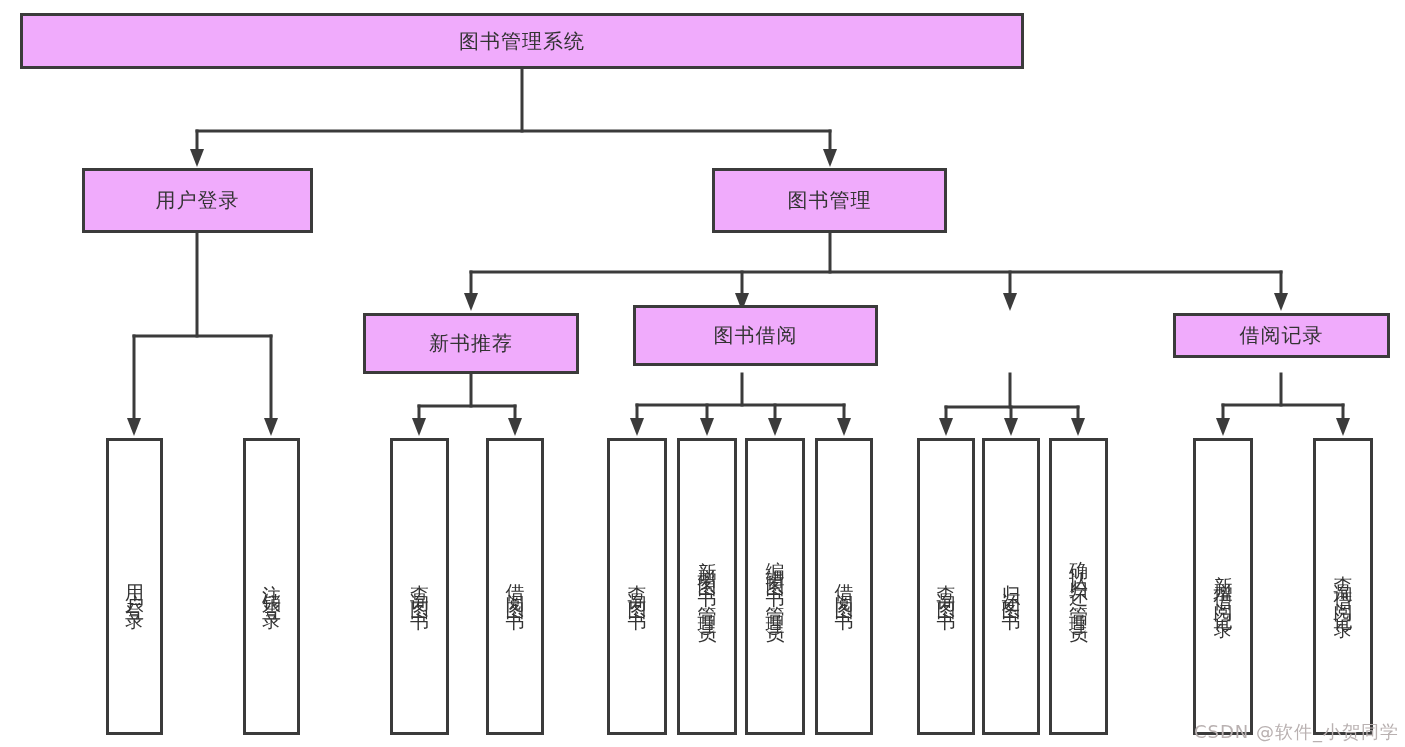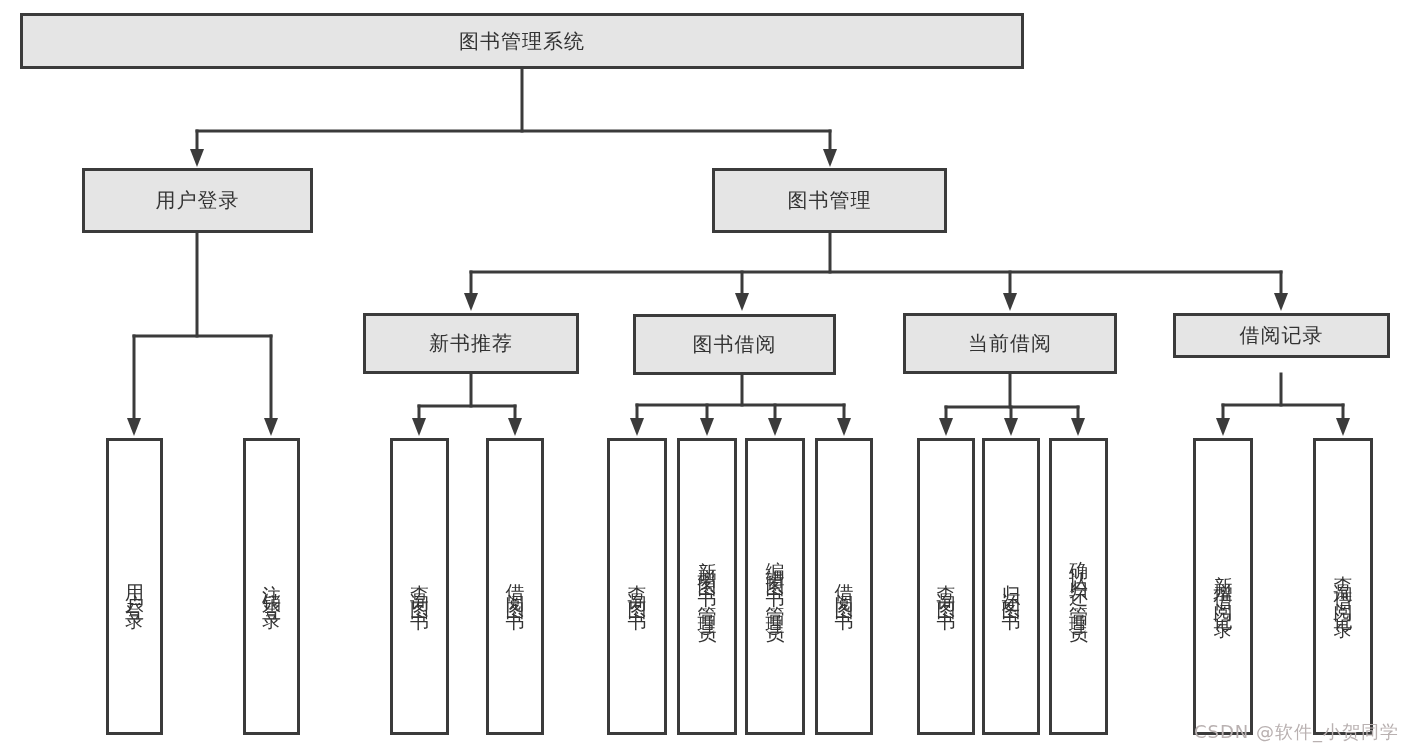--- a/index.html
+++ b/index.html
@@ -9,21 +9,21 @@
     background:#ffffff;
     overflow:hidden;
     font-family:"DejaVu Sans","Liberation Sans",sans-serif;
     color:#333333;
   }
   .wires{position:absolute;left:0;top:0;width:1405px;height:747px;}
   .hnode{
     position:absolute;
     box-sizing:border-box;
     border:3px solid #3b3b3b;
-    background:#e5e5e5;
+    background:#f0abfc;
     display:flex;align-items:center;justify-content:center;
     font-size:20px;letter-spacing:1px;
     color:#333333;
   }
   .leaf{
     position:absolute;
     box-sizing:border-box;
     border:3px solid #3b3b3b;
     background:#ffffff;
     top:438px;height:297px;width:58px;
@@ -125,25 +125,22 @@
   <div class="hnode" style="left:82px;top:168px;width:231px;height:65px">
     <span>用户登录</span>
   </div>
   <div class="hnode" style="left:363px;top:313px;width:216px;height:61px">
     <span>新书推荐</span>
   </div>
 
   <div class="hnode" style="left:712px;top:168px;width:235px;height:65px">
     <span>图书管理</span>
   </div>
-  <div class="hnode" style="left:633px;top:314px;width:203px;height:61px">
+  <div class="hnode" style="left:633px;top:305px;width:245px;height:61px">
     <span>图书借阅</span>
-  </div>
-  <div class="hnode" style="left:903px;top:313px;width:214px;height:61px">
-    <span>当前借阅</span>
   </div>
   <div class="hnode" style="left:1173px;top:313px;width:217px;height:45px">
     <span>借阅记录</span>
   </div>
 
   <div class="leaf" style="left:106px;width:57px">
     <span class="vtext">用户登录</span>
   </div>
   <div class="leaf" style="left:243px;width:57px">
     <span class="vtext">注销登录</span>

